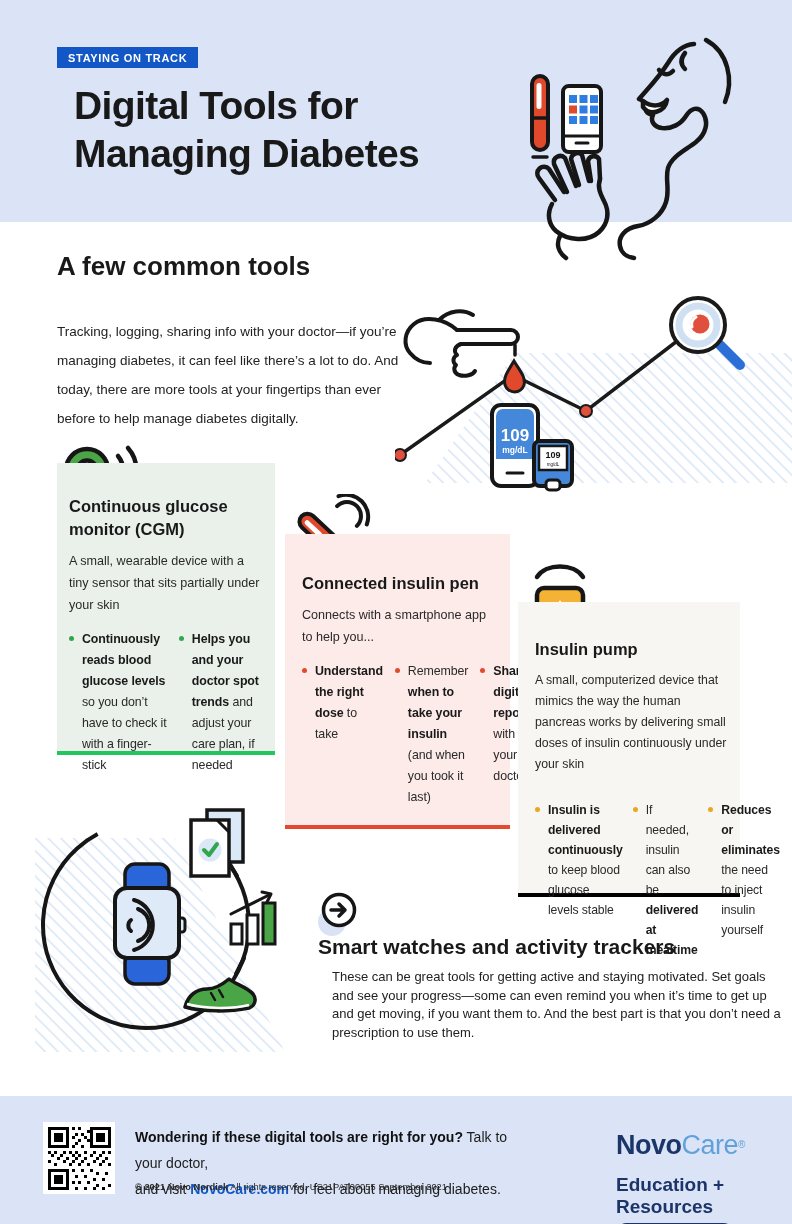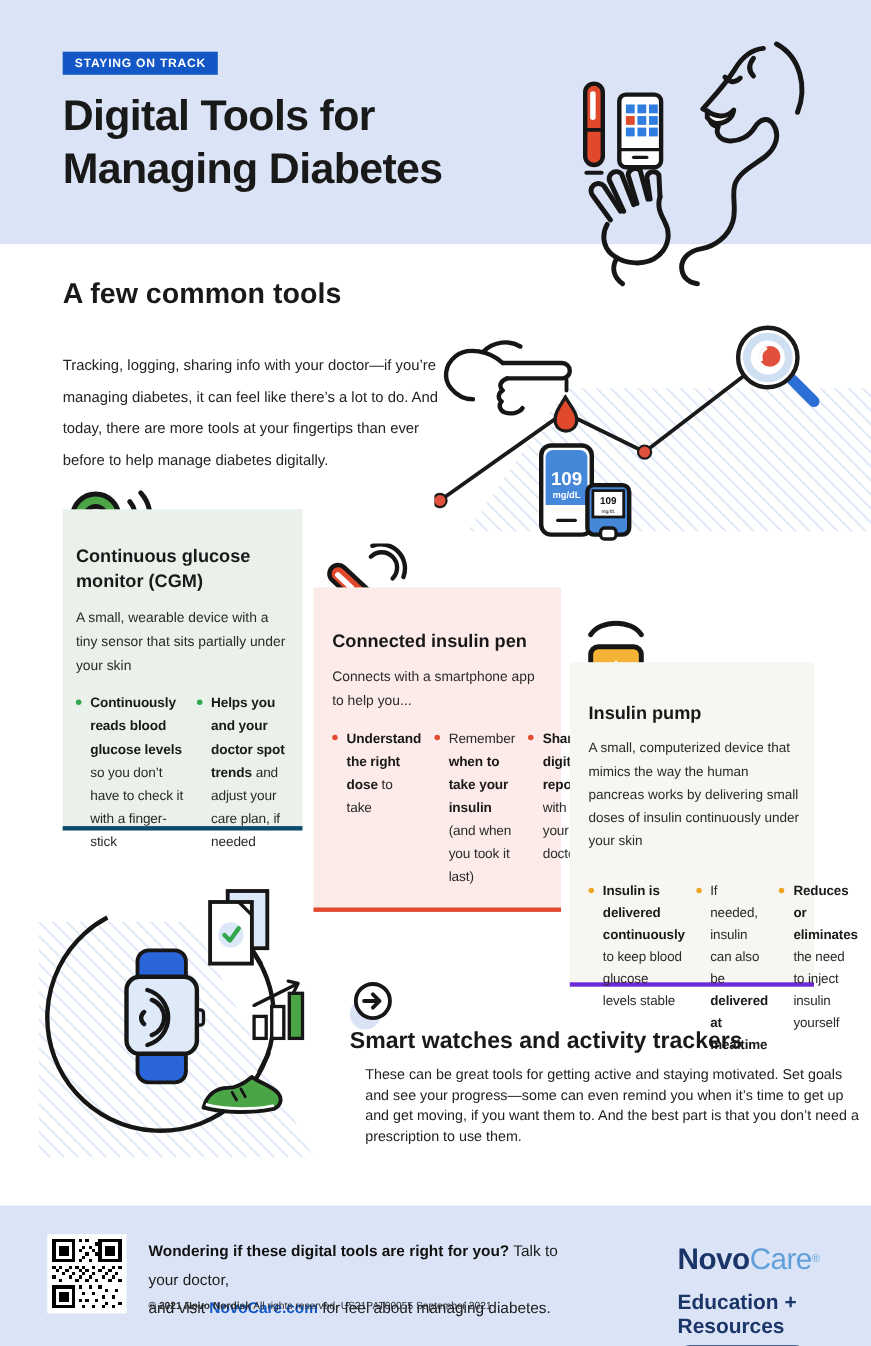--- a/index.html
+++ b/index.html
@@ -6,32 +6,32 @@
   .page{position:relative;width:792px;height:1224px;background:#ffffff;overflow:hidden;
         font-family:"Liberation Sans","DejaVu Sans",sans-serif;color:#1f1f1f;}
   .abs{position:absolute;}
 
   
   .hdr-bg{left:0;top:0;width:792px;height:222px;background:#dbe4f6;}
   .ftr-bg{left:0;top:1096px;width:792px;height:128px;background:#dbe4f6;}
 
   .badge{left:57px;top:47px;background:#1257c5;color:#fff;font-size:11px;font-weight:700;
          letter-spacing:.7px;padding:5px 11px 4px;}
-  .h1{left:57px;top:82px;font-size:39px;line-height:48px;font-weight:800;color:#191919;letter-spacing:-.6px;}
+  .h1{left:74px;top:82px;font-size:39px;line-height:48px;font-weight:800;color:#191919;letter-spacing:-.6px;}
   .h1 span{display:block;}
 
   .h2{left:57px;top:249px;font-size:26px;line-height:34px;font-weight:800;color:#191919;}
   .h2 span{display:block;}
   .intro-p{left:57px;top:317px;width:362px;font-size:13.5px;line-height:29px;color:#222;}
 
   
   .card{box-sizing:border-box;}
-  .card-cgm{left:57px;top:463px;width:218px;height:292px;background:#e9f1ea;border-bottom:4px solid #0c4a6e;padding:32px 12px 0 12px;}
+  .card-cgm{left:57px;top:463px;width:218px;height:292px;background:#e9f1ea;border-bottom:4px solid #22c55e;padding:32px 12px 0 12px;}
   .card-pen{left:285px;top:534px;width:225px;height:295px;background:#fcebe9;border-bottom:4px solid #e2492f;padding:38px 14px 0 17px;}
-  .card-pump{left:518px;top:602px;width:222px;height:295px;background:#f7f6f2;border-bottom:4px solid #6d28d9;padding:36px 12px 0 17px;}
+  .card-pump{left:518px;top:602px;width:222px;height:295px;background:#f7f6f2;border-bottom:4px solid #000000;padding:36px 12px 0 17px;}
   .card h3{margin:0;font-size:16.5px;line-height:23px;font-weight:800;color:#191919;}
   .card .body{margin:9px 0 0;font-size:12.6px;line-height:22px;color:#2a2a2a;}
   .card-pump .body{line-height:21px;font-size:12.3px;}
   .bullets{display:flex;flex-direction:row;gap:12px;margin-top:13px;}
   .card-pump .bullets{gap:10px;margin-top:25px;}
   .bullet{display:flex;gap:8px;}
   .dot{flex:0 0 auto;width:5px;height:5px;border-radius:50%;margin-top:7px;}
   .dot-green{background:#31a64c;} .dot-red{background:#e2492f;} .dot-amber{background:#eba622;}
   .bt{font-size:12.4px;line-height:21px;color:#2a2a2a;letter-spacing:-.1px;}
   .card-pump .bt{line-height:20px;font-size:12.2px;}

